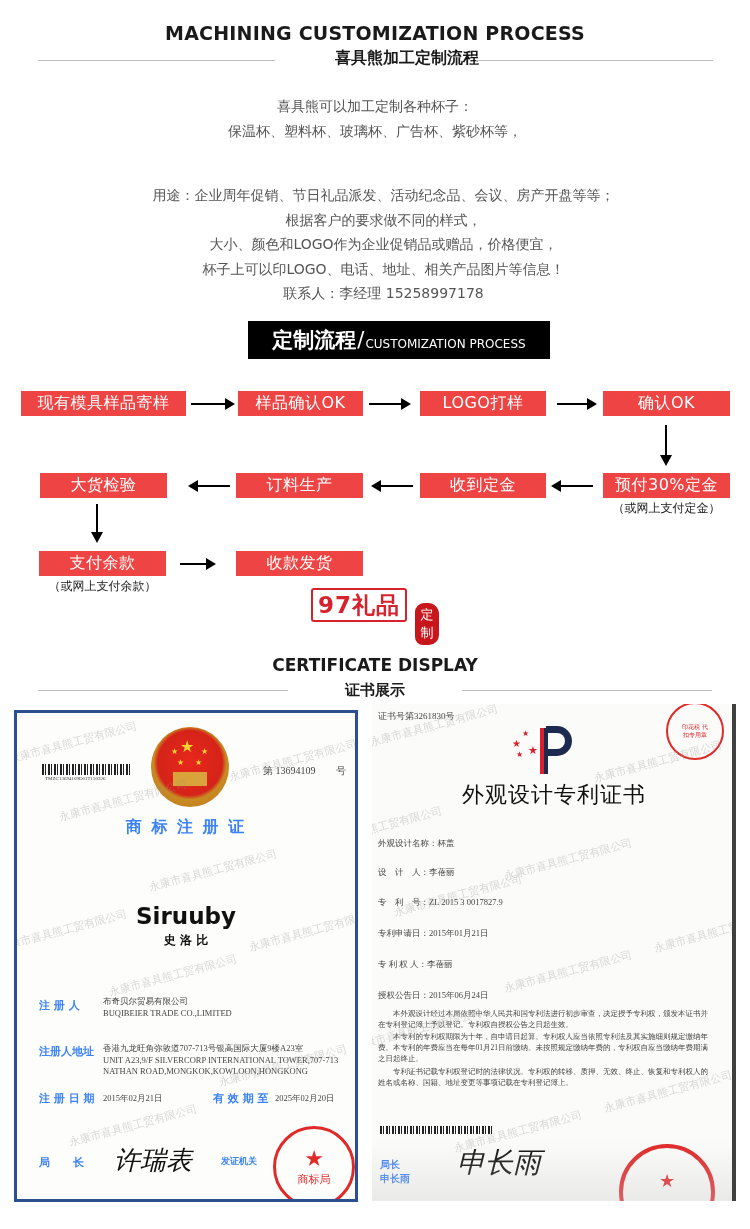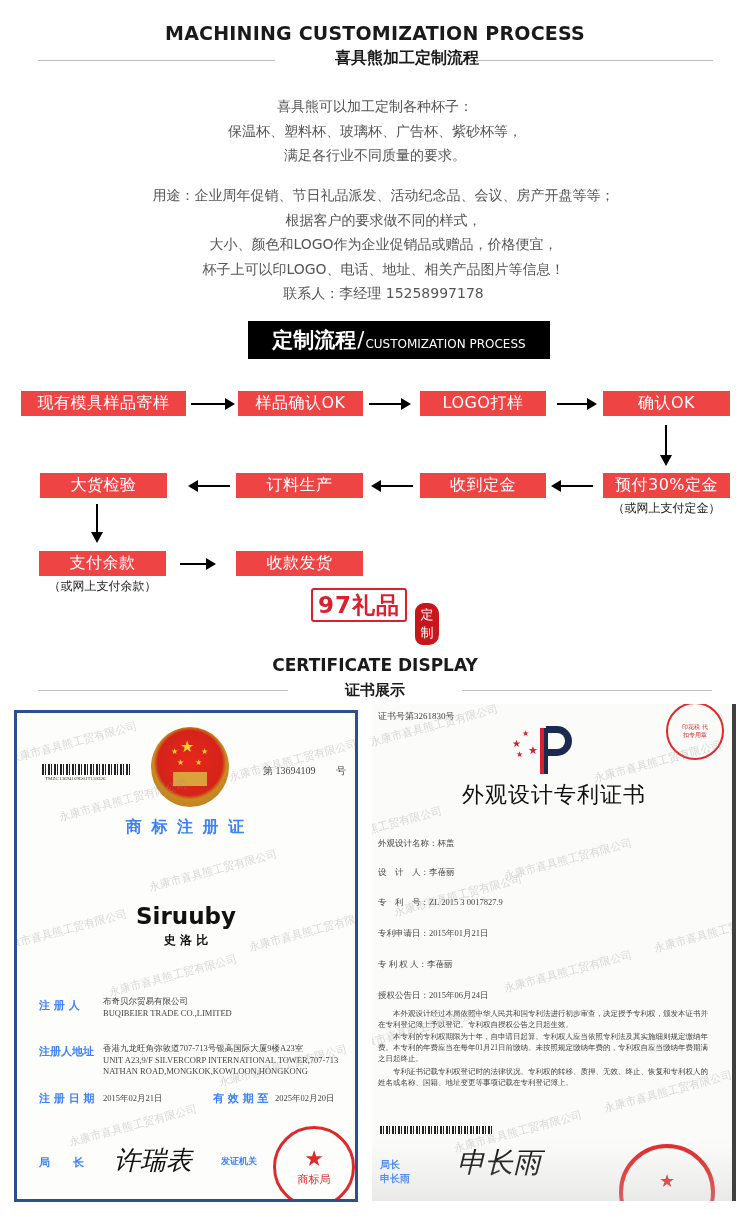--- a/index.html
+++ b/index.html
@@ -61,21 +61,20 @@
 <div class="abs title-en">MACHINING CUSTOMIZATION PROCESS</div>
 <div class="abs title-cn-wrap">
   <div class="hline" style="left:38px; top:12px; width:237px;"></div>
   <div class="title-cn">喜具熊加工定制流程</div>
   <div class="hline" style="left:476px; top:12px; width:237px;"></div>
 </div>
 
 <div class="abs intro" style="top:94px;">
   <div>喜具熊可以加工定制各种杯子：</div>
   <div>保温杯、塑料杯、玻璃杯、广告杯、紫砂杯等，</div>
-  <div>满足各行业不同质量的要求。</div>
 </div>
 <div class="abs intro" style="top:183px;padding-left:17px;">
   <div>用途：企业周年促销、节日礼品派发、活动纪念品、会议、房产开盘等等；</div>
   <div>根据客户的要求做不同的样式，</div>
   <div>大小、颜色和LOGO作为企业促销品或赠品，价格便宜，</div>
   <div>杯子上可以印LOGO、电话、地址、相关产品图片等信息！</div>
   <div>联系人：李经理  15258997178</div>
 </div>
 
 <div class="abs banner">

